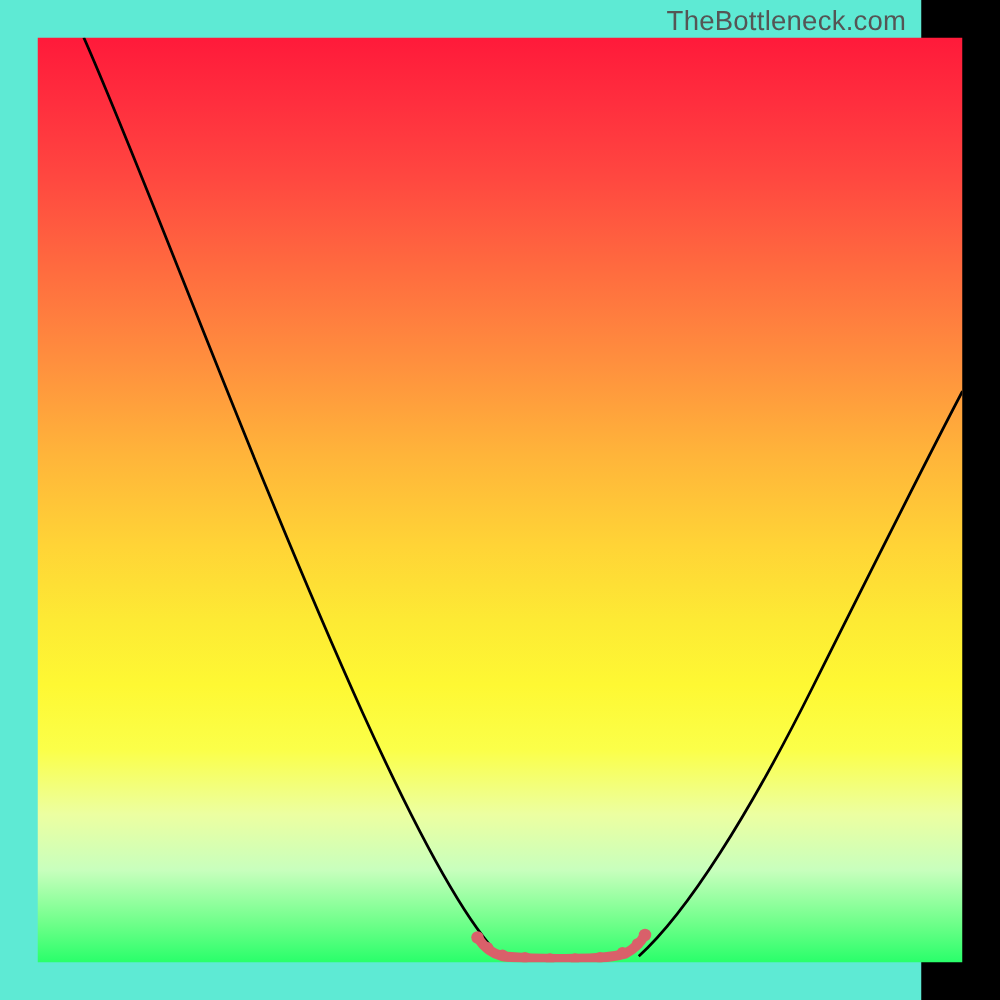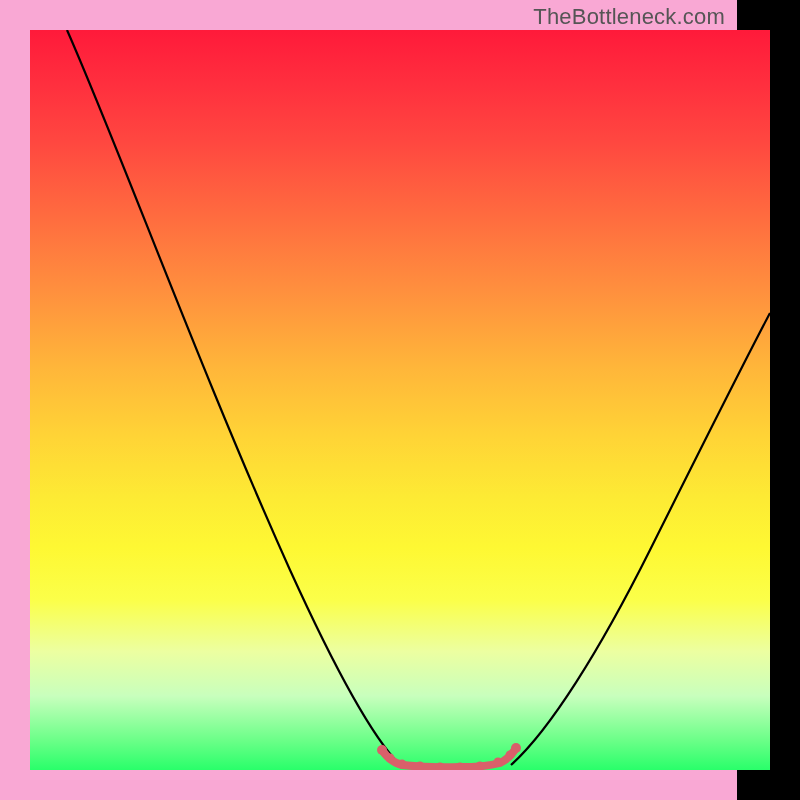--- a/index.html
+++ b/index.html
@@ -8,21 +8,21 @@
     height: 800px;
     background: #000;
     position: relative;
     font-family: Arial, Helvetica, sans-serif;
     overflow: hidden;
   }
   .frame {
     position: absolute;
     top: 0; left: 0;
     width: 737px; height: 800px;
-    background: #f9a8d4;
+    background: #5eead4;
   }
   .plot-area {
     position: absolute;
     top: 30px;
     left: 30px;
     width: 740px;
     height: 740px;
     overflow: hidden;
   }
   .gradient {

